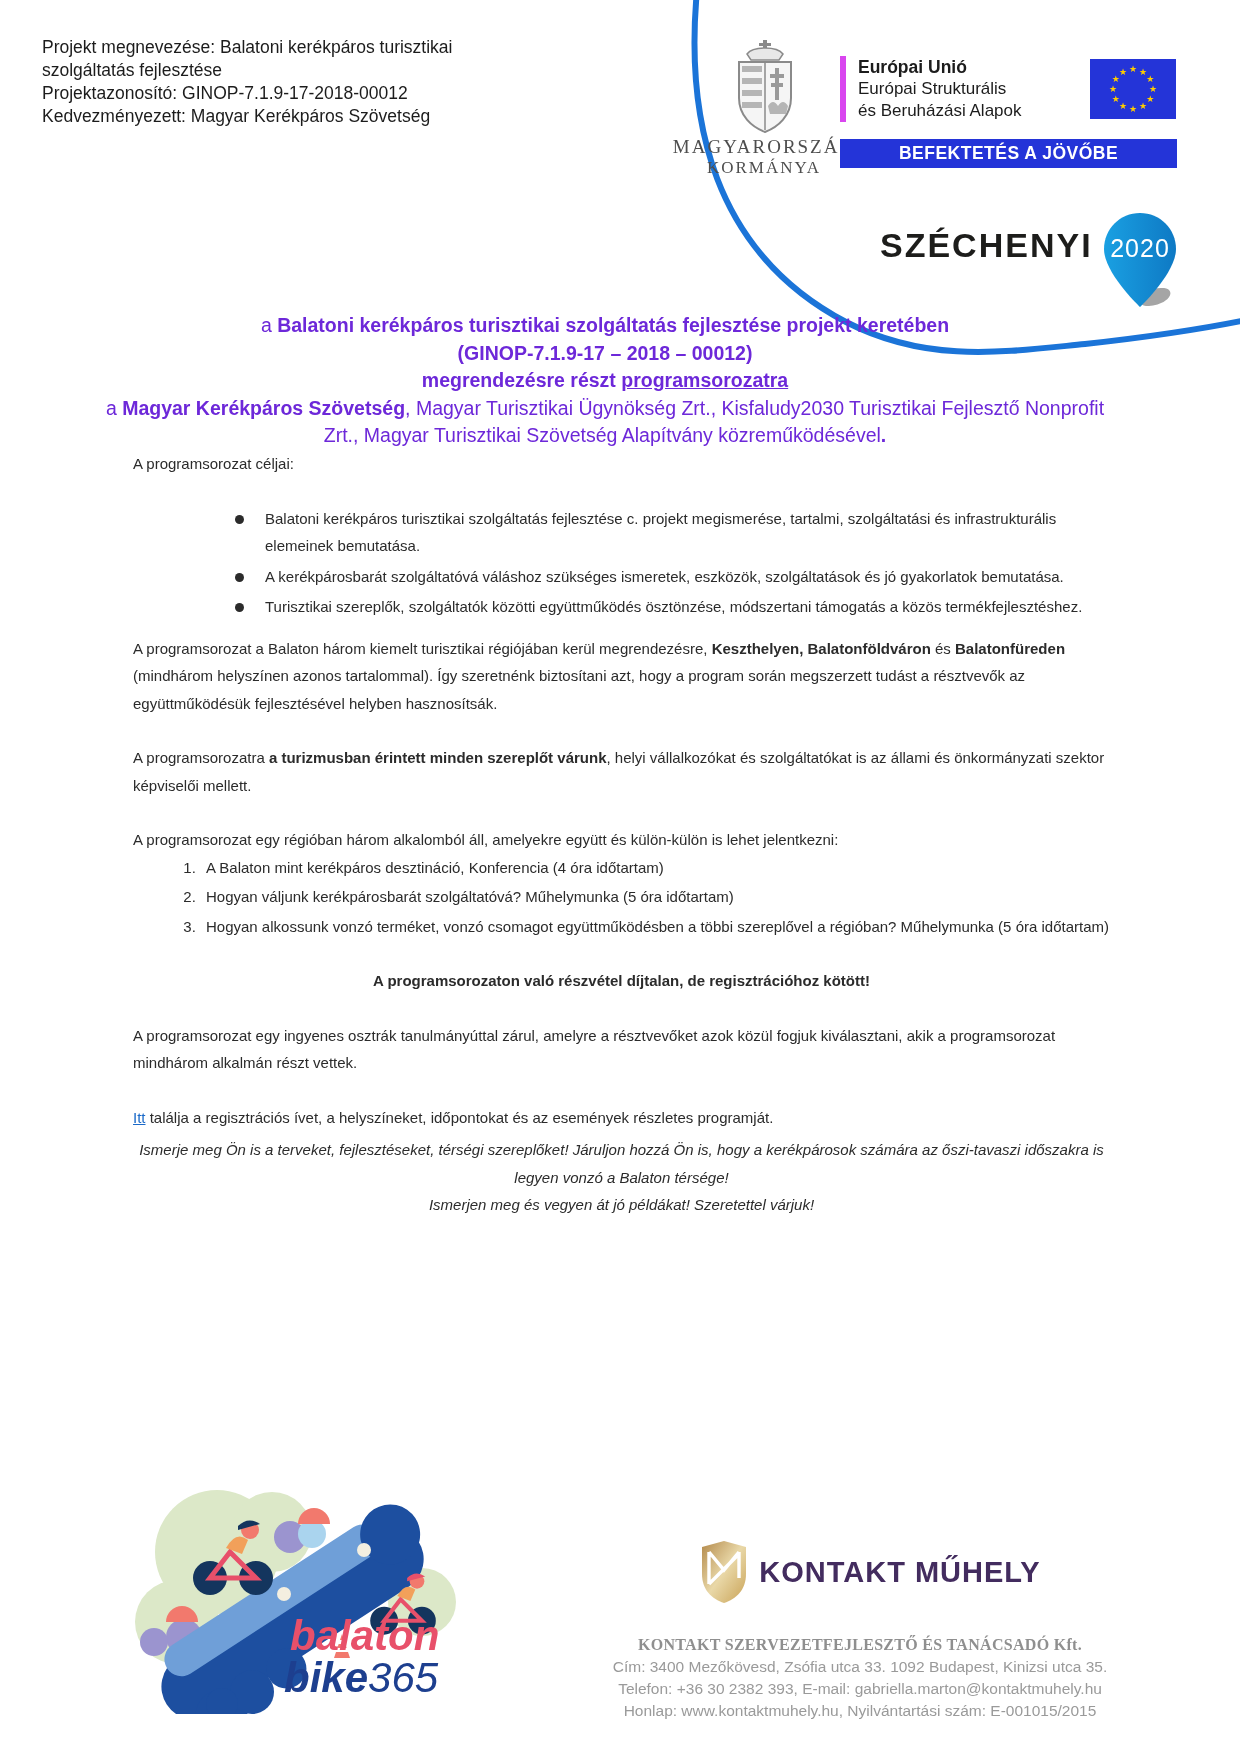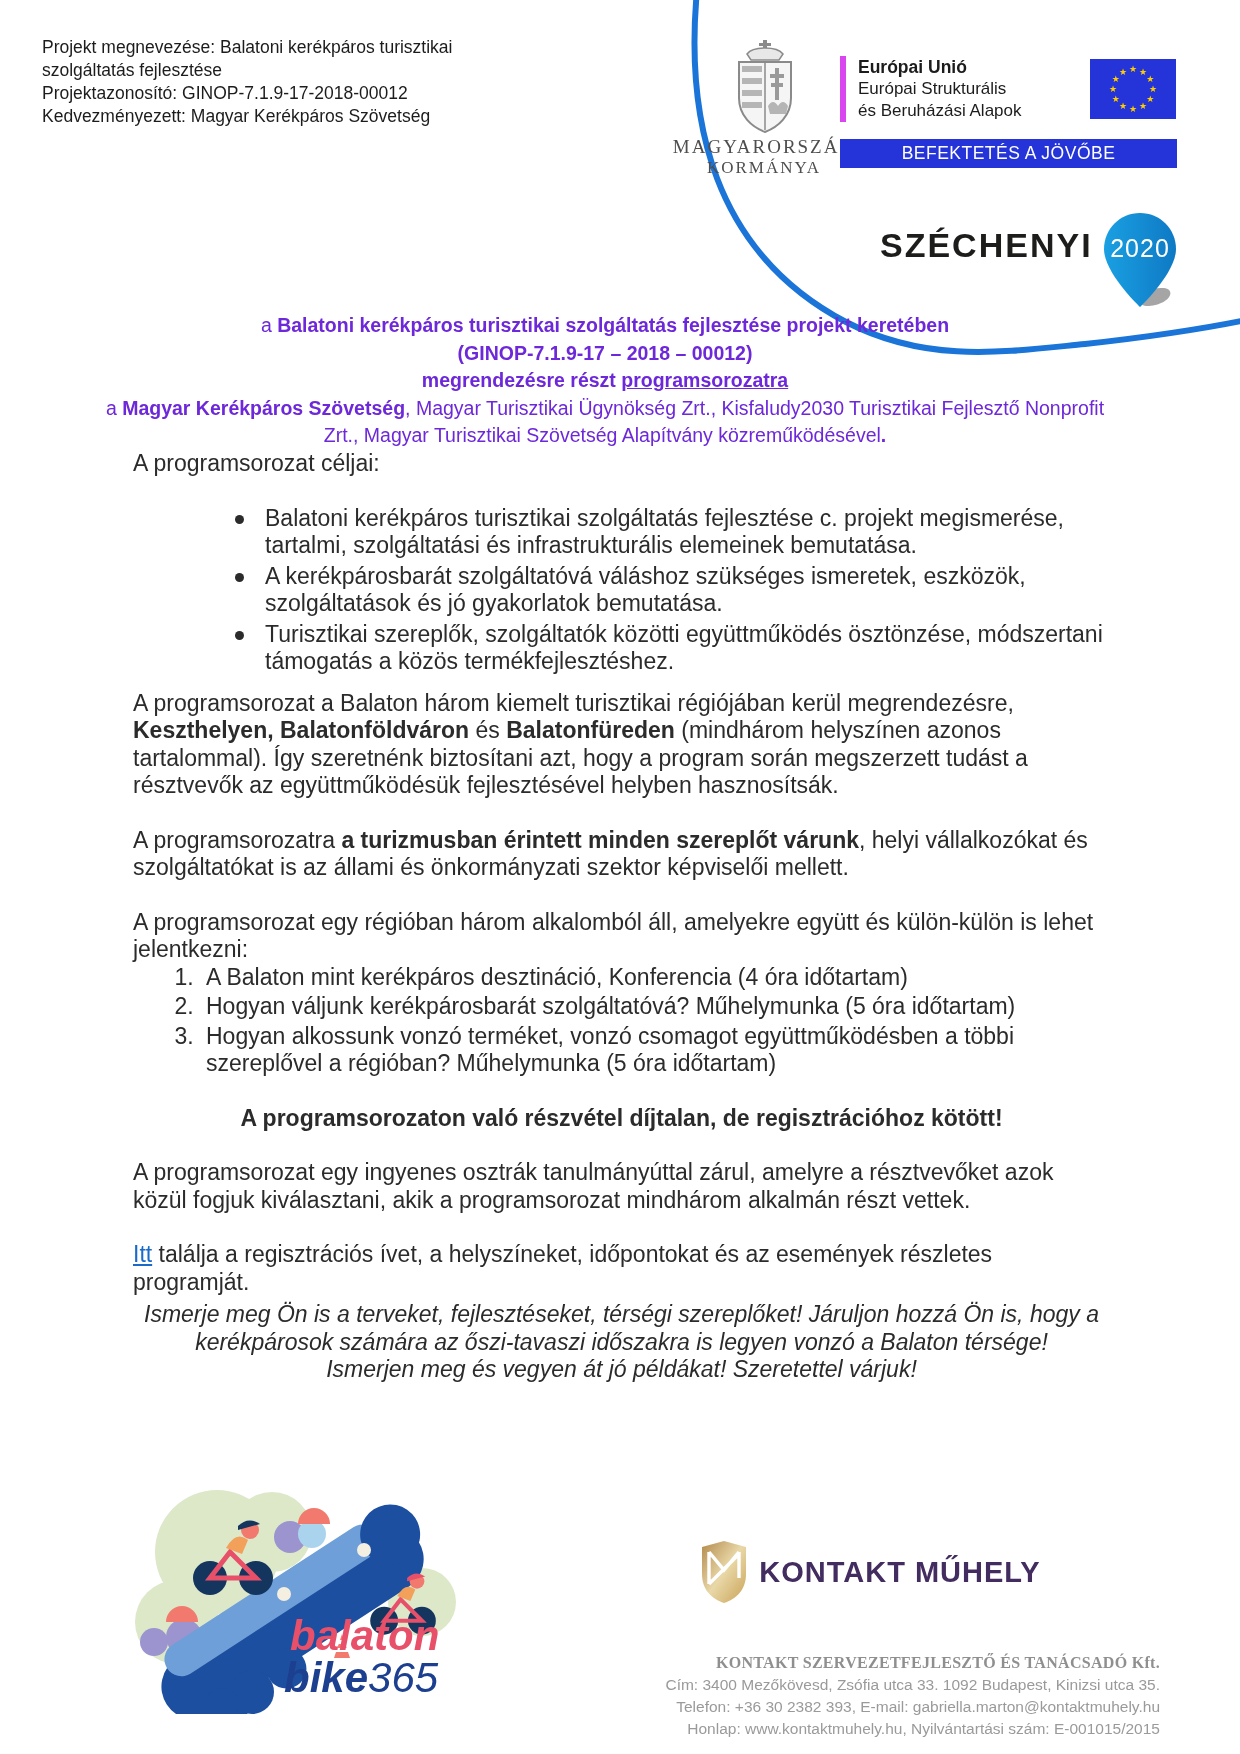--- a/index.html
+++ b/index.html
@@ -29,21 +29,21 @@
   .gov-name .l2 { font-size: 17px; }
   .eu-block {
     position: absolute; left: 840px; top: 56px;
     border-left: 6px solid #d946ef; padding-left: 12px;
     font-size: 17px; line-height: 22px; color: #1c1c1c;
   }
   .eu-block .eu-title { font-weight: bold; font-size: 17.5px; }
   .eu-flag { position: absolute; left: 1090px; top: 59px; }
   .invest-banner {
     position: absolute; left: 840px; top: 139px; width: 337px; height: 29px;
-    background: #2434d8; color: #ffffff; font-weight: normal; font-size: 17.5px;
+    background: #2434d8; color: #ffffff; font-weight: bold; font-size: 17.5px;
     text-align: center; line-height: 29px; letter-spacing: 0.5px;
   }
   .szechenyi { position: absolute; left: 880px; top: 212px; display: flex; align-items: flex-start; }
   .szechenyi .word {
     font-size: 34px; font-weight: 800; color: #1d1d1b; letter-spacing: 2px;
     margin-top: 14px; font-family: "Liberation Sans", sans-serif;
   }
   .szechenyi .pin { margin-left: 9px; }
   
   .page-title {
@@ -52,21 +52,21 @@
   }
   .intro {
     position: absolute; left: 100px; top: 312px; width: 1010px;
     text-align: center; font-size: 19.5px; line-height: 27.5px; color: #6d28d9;
   }
   .intro b { font-weight: bold; }
   .intro .u { text-decoration: underline; }
   
   .content {
     position: absolute; left: 133px; top: 450px; width: 977px;
-    font-size: 23px; line-height: 27.5px; color: #2b2b2b;
+    font-size: 15px; line-height: 27.5px; color: #2b2b2b;
   }
   .content p { margin: 0 0 27px 0; }
   .goals-label { margin-bottom: 2px; }
   ul.goals { list-style: none; padding-left: 132px; margin: 0 0 14px 0; }
   ul.goals li { position: relative; margin-bottom: 3px; }
   ul.goals li::before {
     content: ""; position: absolute; left: -30px; top: 10px;
     width: 9px; height: 9px; border-radius: 50%; background: #2b2b2b;
   }
   ol.program { margin: 0 0 27px 0; padding-left: 67px; }
@@ -82,21 +82,21 @@
   
   .bike-logo { position: absolute; left: 122px; top: 1482px; }
   .kontakt { position: absolute; left: 590px; top: 1540px; width: 560px;
              display: flex; align-items: center; justify-content: center; }
   .kontakt .wordmark {
     font-size: 29px; font-weight: 800; color: #432c5f; letter-spacing: 1px;
     margin-left: 10px; white-space: nowrap;
   }
   .company {
     position: absolute; left: 560px; top: 1634px; width: 600px;
-    text-align: right; color: #9a9a9a; font-size: 15.5px; line-height: 22px; margin-top: 18px;
+    text-align: center; color: #9a9a9a; font-size: 15.5px; line-height: 22px;
   }
   .company .name {
     font-family: "Liberation Serif", serif; font-weight: bold; color: #8f8f8f;
     font-size: 16px; letter-spacing: 0.3px;
   }
 </style>
 </head>
 <body>
 
 <div class="page">

